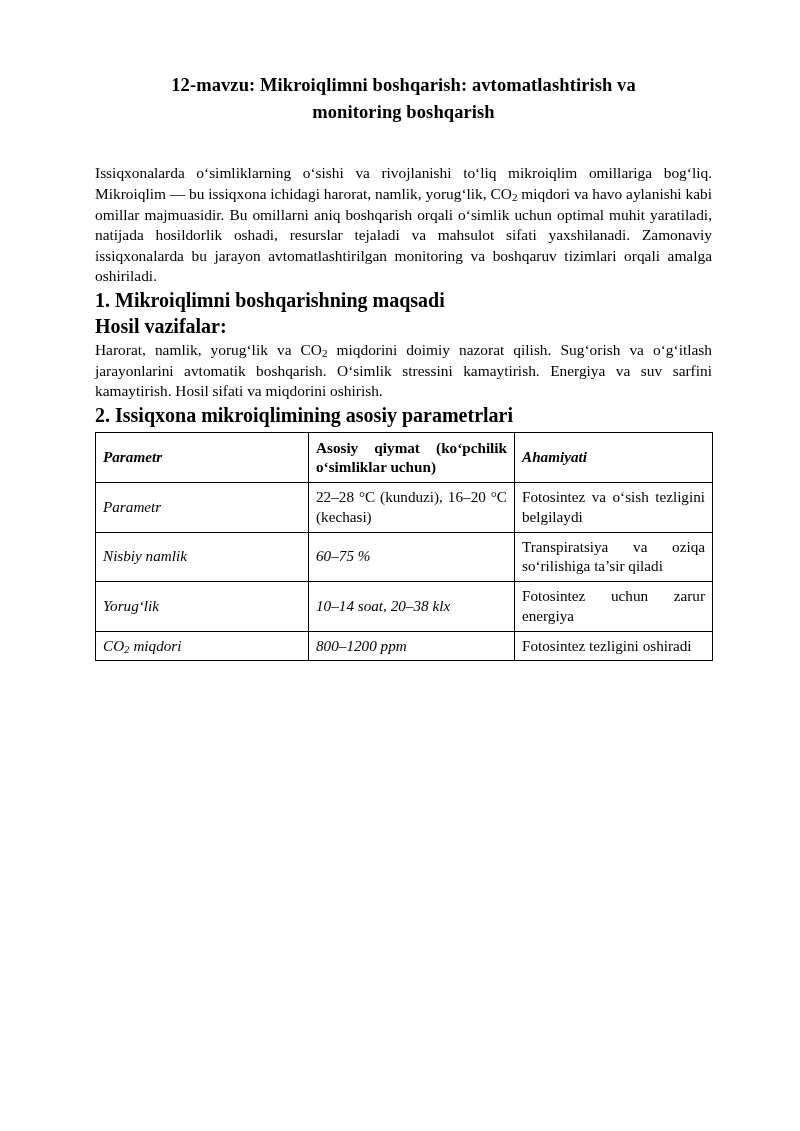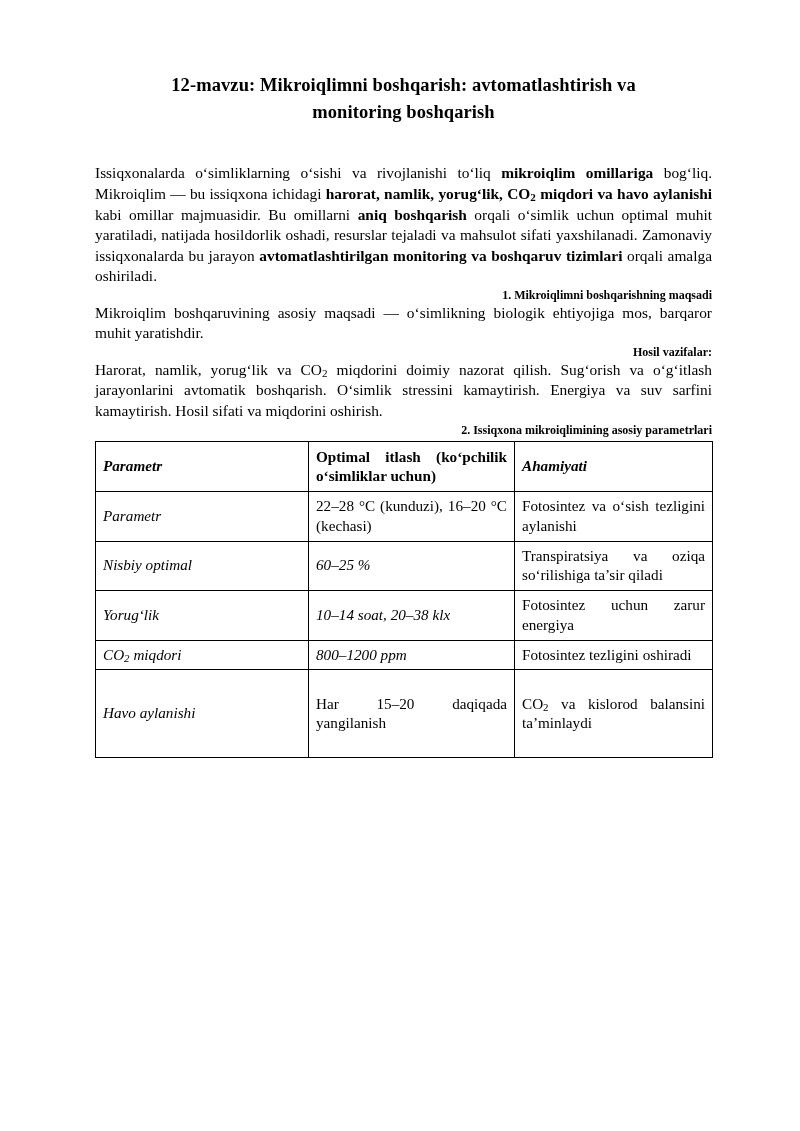--- a/index.html
+++ b/index.html
@@ -44,27 +44,27 @@
     font-size: 15.4px;
     line-height: 1.335;
     text-align: justify;
     text-justify: inter-word;
     margin: 0;
     hyphens: none;
   }
   .para.first {
     margin-top: 37px;
   }
-  .bold { font-weight: bold; }
+  .bold { font-weight: normal; }
   .heading-line {
-    font-size: 12px;
+    font-size: 20px;
     line-height: 1.335;
     font-weight: bold;
     margin: 0;
-    text-align: right;
+    text-align: left;
   }
   sub {
     font-size: 0.72em;
     vertical-align: -0.22em;
     line-height: 0;
   }
 
   
   .param-table {
     border-collapse: collapse;
@@ -106,70 +106,64 @@
 
     <h1 class="doc-title">
       <span>12-mavzu: Mikroiqlimni boshqarish: avtomatlashtirish va</span>
       <br><span>monitoring boshqarish</span>
     </h1>
 
     <p class="para first"><span>Issiqxonalarda o‘simliklarning o‘sishi va rivojlanishi to‘liq </span><span class="bold">mikroiqlim omillariga</span><span> bog‘liq. Mikroiqlim — bu issiqxona ichidagi </span><span class="bold"><span>harorat, namlik, yorug‘lik, CO</span><sub>2</sub><span> miqdori va havo aylanishi</span></span><span> kabi omillar majmuasidir. Bu omillarni </span><span class="bold">aniq boshqarish</span><span> orqali o‘simlik uchun optimal muhit yaratiladi, natijada hosildorlik oshadi, resurslar tejaladi va mahsulot sifati yaxshilanadi. Zamonaviy issiqxonalarda bu jarayon </span><span class="bold">avtomatlashtirilgan monitoring va boshqaruv tizimlari</span><span> orqali amalga oshiriladi.</span></p>
 
     <p class="heading-line">1. Mikroiqlimni boshqarishning maqsadi</p>
 
-    <p class="para">Mikroiqlim boshqaruvining asosiy maqsadi — o‘simlikning biologik ehtiyojiga mos, barqaror muhit yaratishdir.</p>
 
     <p class="heading-line">Hosil vazifalar:</p>
 
     <p class="para"><span>Harorat, namlik, yorug‘lik va CO</span><sub>2</sub><span> miqdorini doimiy nazorat qilish. Sug‘orish va o‘g‘itlash jarayonlarini avtomatik boshqarish. O‘simlik stressini kamaytirish. Energiya va suv sarfini kamaytirish. Hosil sifati va miqdorini oshirish.</span></p>
 
     <p class="heading-line">2. Issiqxona mikroiqlimining asosiy parametrlari</p>
 
     <table class="param-table">
       <colgroup>
         <col class="col-param">
         <col class="col-value">
         <col class="col-mean">
       </colgroup>
       <thead>
         <tr>
           <th class="h-param cell-noju">Parametr</th>
-          <th class="h-optimal">Optimal itlash (ko‘pchilik o‘simliklar uchun)</th>
+          <th class="h-optimal">Asosiy qiymat (ko‘pchilik o‘simliklar uchun)</th>
           <th class="h-ahamiyat cell-noju">Ahamiyati</th>
         </tr>
       </thead>
       <tbody>
 
         <tr>
           <td class="cell-noju cell-mid"><span>Parametr</span></td>
           <td class="cell-top">22–28 °C (kunduzi), 16–20 °C (kechasi)</td>
-          <td class="cell-top"><span>Fotosintez va o‘sish tezligini aylanishi</span></td>
+          <td class="cell-top"><span>Fotosintez va o‘sish tezligini belgilaydi</span></td>
         </tr>
 
         <tr>
-          <td class="cell-noju cell-mid"><span>Nisbiy optimal</span></td>
-          <td class="cell-noju cell-mid">60–25 %</td>
+          <td class="cell-noju cell-mid"><span>Nisbiy namlik</span></td>
+          <td class="cell-noju cell-mid">60–75 %</td>
           <td class="cell-top"><span>Transpiratsiya va oziqa so‘rilishiga ta’sir qiladi</span></td>
         </tr>
 
         <tr>
           <td class="cell-noju cell-mid"><span>Yorug‘lik</span></td>
           <td class="cell-noju cell-mid">10–14 soat, 20–38 klx</td>
           <td class="cell-top"><span>Fotosintez uchun zarur energiya</span></td>
         </tr>
 
         <tr>
           <td class="cell-noju cell-mid"><span>CO</span><sub>2</sub><span> miqdori</span></td>
           <td class="cell-noju cell-mid">800–1200 ppm</td>
           <td class="cell-top"><span>Fotosintez tezligini oshiradi</span></td>
         </tr>
 
-        <tr class="row-tall">
-          <td class="cell-noju cell-mid"><span>Havo aylanishi</span></td>
-          <td class="cell-mid">Har 15–20 daqiqada yangilanish</td>
-          <td class="cell-top"><span>CO</span><sub>2</sub><span> va kislorod balansini ta’minlaydi</span></td>
-        </tr>
 
       </tbody>
     </table>
 
   </div>
 </div>
 
 </body></html>

